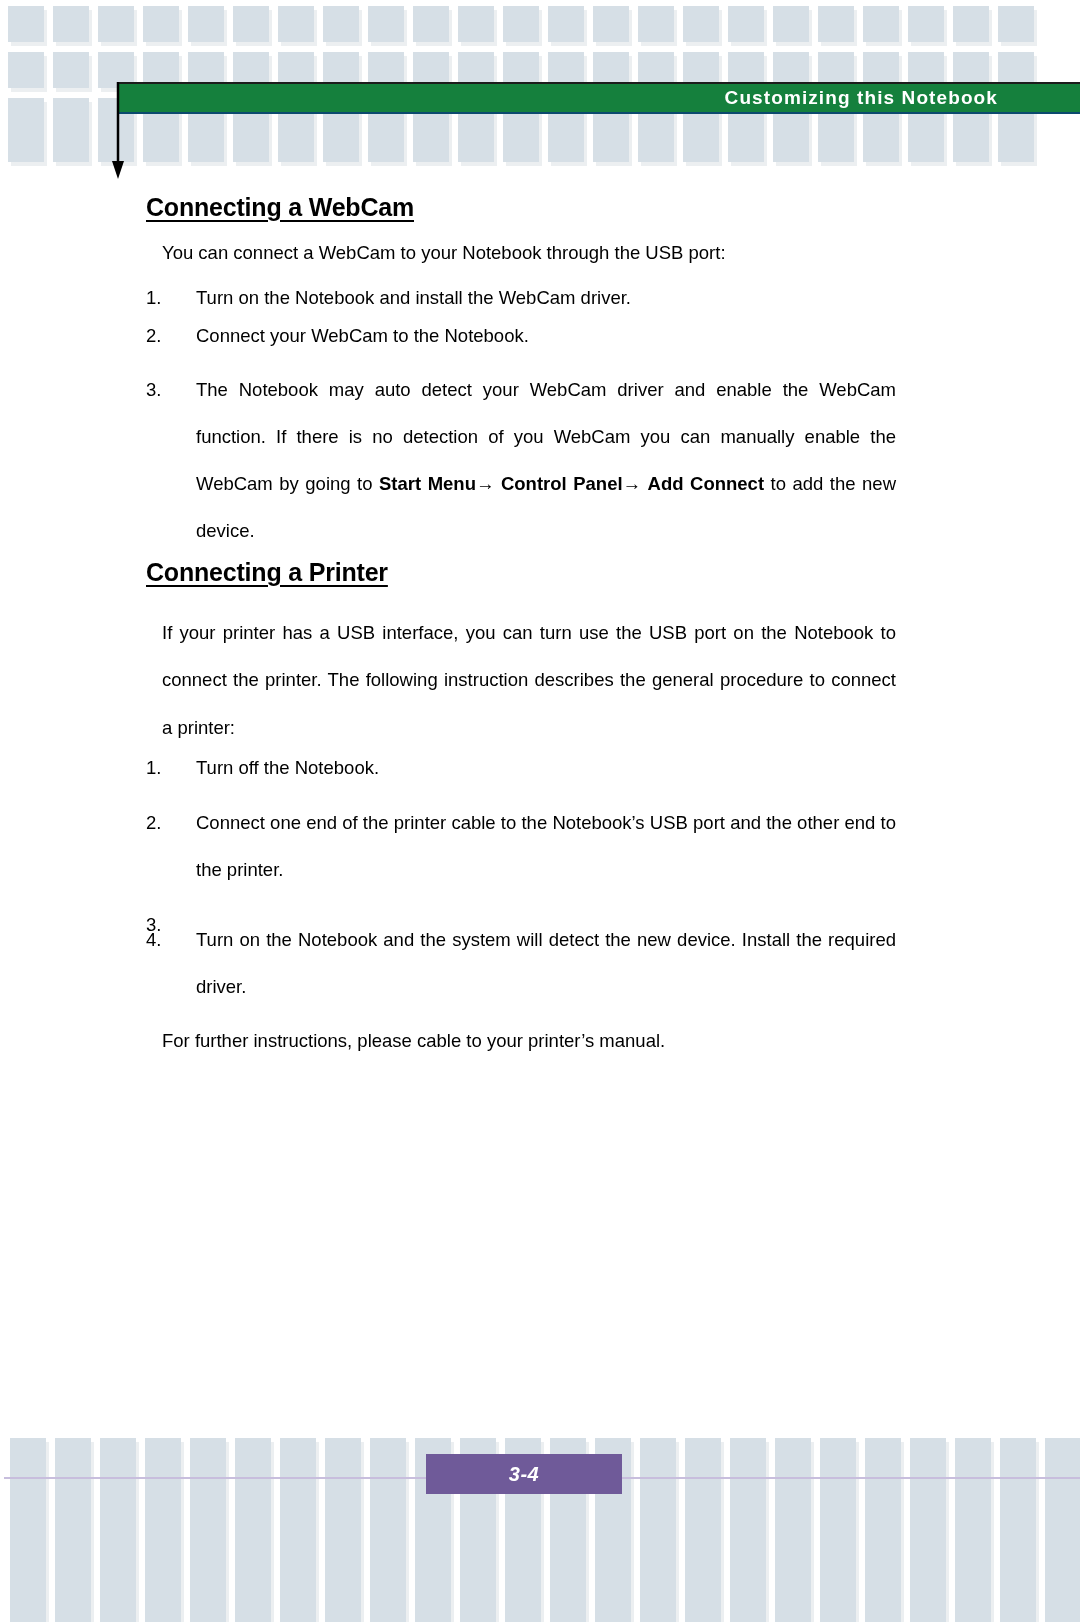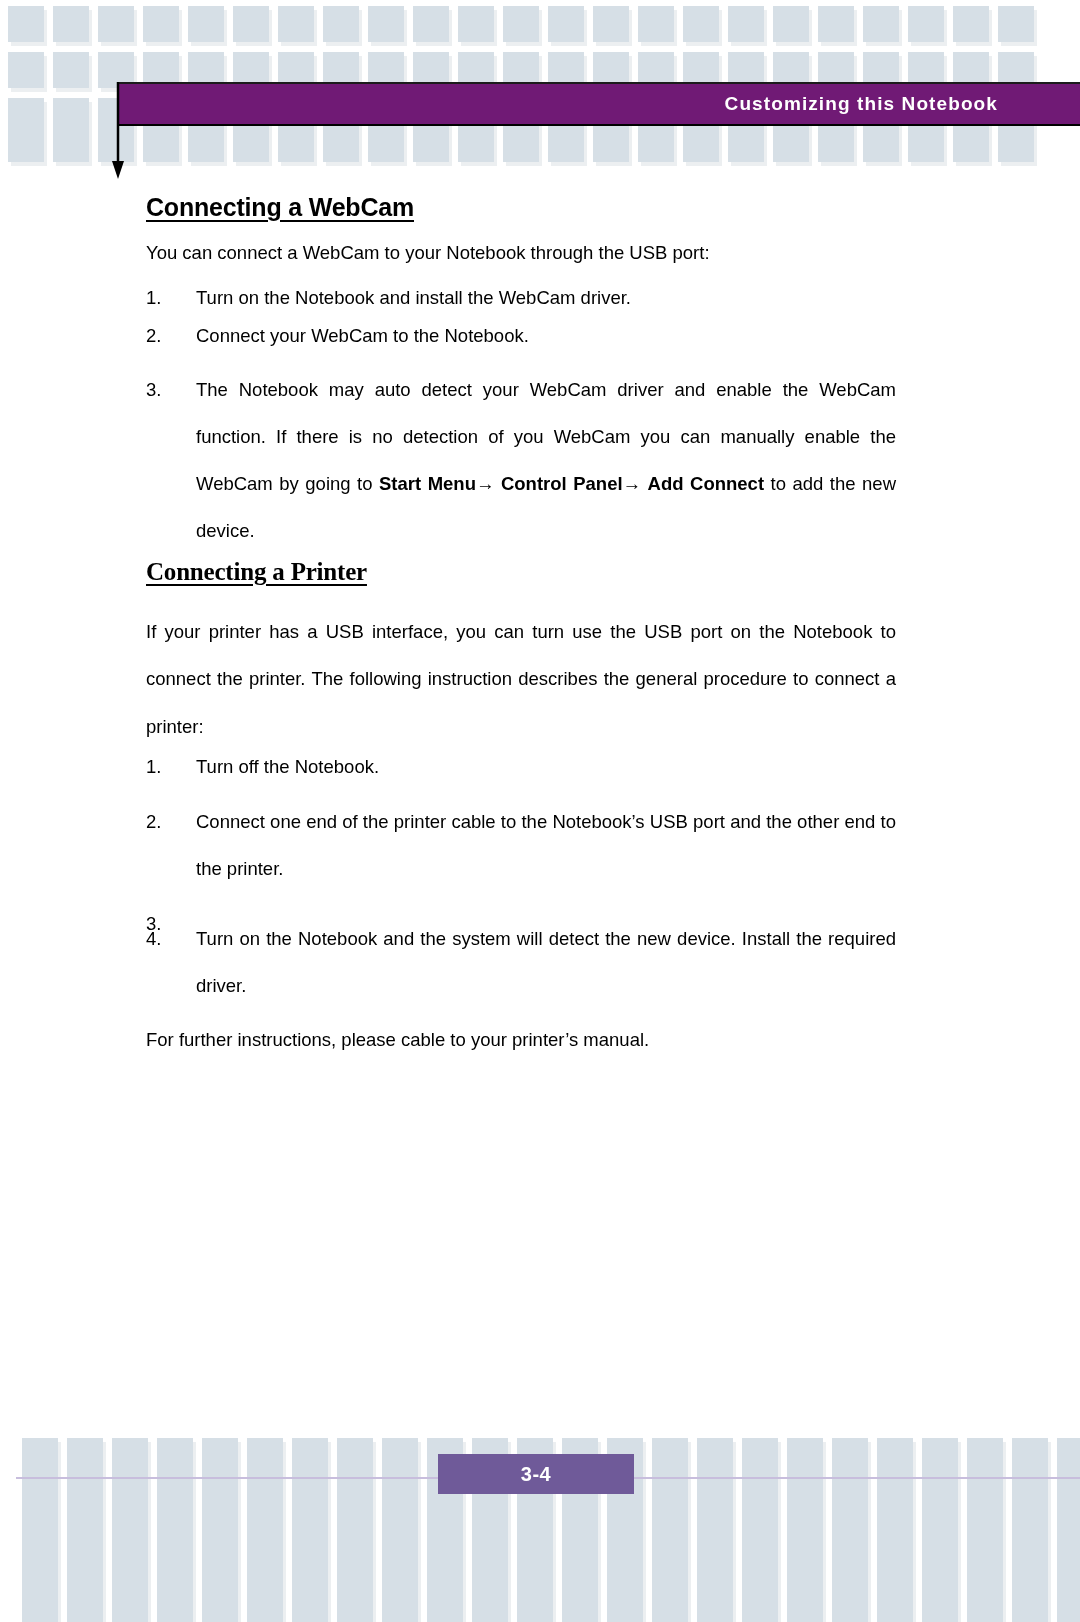--- a/index.html
+++ b/index.html
@@ -42,24 +42,24 @@
   #hdr-row-2 { top: 52px; }
   #hdr-row-3 { top: 98px; }
   #hdr-row-4 { top: 126px; }
 
   
   #header-banner {
     position: absolute;
     left: 117px;
     top: 82px;
     width: 963px;
-    height: 44px;
-    background: #701a75;
+    height: 32px;
+    background: #15803d;
     border-top: 2px solid #1c1c1c;
-    border-bottom: 2px solid #000000;
+    border-bottom: 2px solid #0c4a6e;
     box-sizing: border-box;
     display: flex;
     align-items: center;
     justify-content: flex-end;
     z-index: 5;
   }
   #header-banner .banner-text {
     color: #ffffff;
     font-size: 19px;
     font-weight: bold;
@@ -88,25 +88,24 @@
   h2.section-title {
     font-size: 25px;
     font-weight: bold;
     margin: 0 0 22px 0;
     padding: 0;
     text-decoration: underline;
     text-underline-offset: 4px;
     letter-spacing: -0.2px;
   }
   h2.section-title.second {
-    font-family: Liberation Serif, serif;
   }
   p.body-text {
     font-size: 18.5px;
-    margin: 0 0 20px 0;
+    margin: 0 0 20px 16px;
     line-height: 1.0;
     text-align: justify;
   }
   p.body-text.lead {
     line-height: 1.0;
     margin-bottom: 26px;
   }
   p.body-text.justify-loose {
     line-height: 2.55;
     margin-bottom: 8px;
@@ -140,24 +139,25 @@
     text-align: left;
   }
   ol.steps.spaced li {
     margin-bottom: 22px;
   }
   b, .bold { font-weight: bold; }
 
   
   #footer {
     position: absolute;
-    left: 16px;
+    left: 4px;
     bottom: 0;
     width: 856px;
     height: 200px;
+    font-style: italic;
   }
   .ftr-row {
     position: absolute;
     left: 0;
     width: 1080px;
     display: flex;
     gap: 9px;
     padding-left: 6px;
     box-sizing: border-box;
   }

